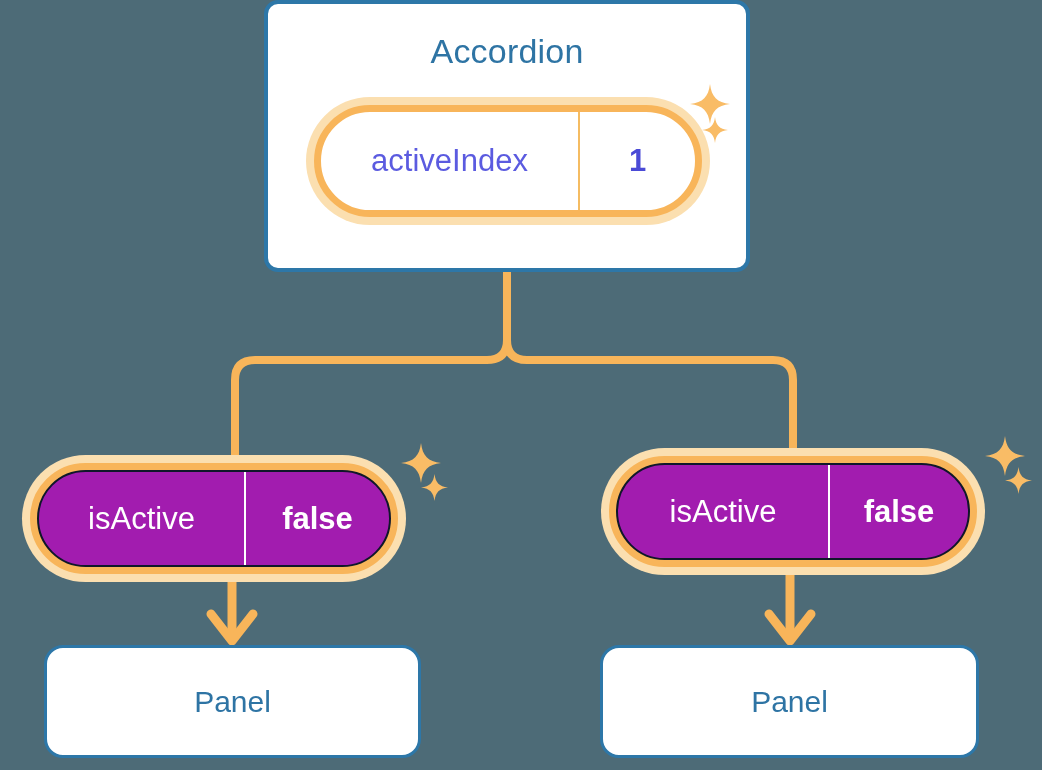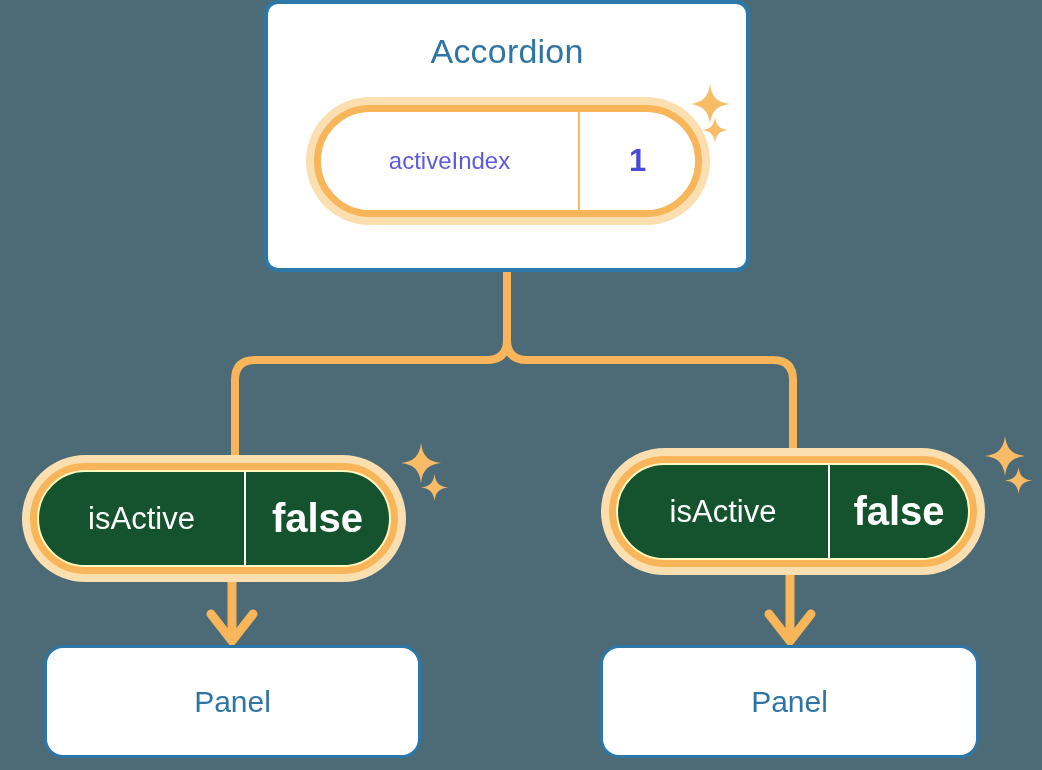--- a/index.html
+++ b/index.html
@@ -108,41 +108,41 @@
     box-sizing: border-box;
   }
 
   
   #pill-active-index-halo { left: 306px; top: 97px;  width: 404px; height: 128px; }
   #pill-active-index-ring { left: 314px; top: 105px; width: 388px; height: 112px; background: #ffffff; }
   #pill-active-index-body { left: 321px; top: 112px; width: 374px; height: 98px; }
   #pill-active-index-body .pill-key {
     width: 259px;
     color: #5b5be0;
-    font-size: 24px;
+    font-size: 31px;
     border-right: 2px solid #f5bc62;
   }
   #pill-active-index-body .pill-val {
     flex: 1;
     color: #4a4ad6;
     font-size: 31px;
     font-weight: bold;
   }
 
   
-  .pill-purple .pill-body { background: #14532d; border: 2px solid #fef9c3; justify-content: center; }
+  .pill-purple .pill-body { background: #a21caf; border: 2px solid #0f172a; justify-content: center; }
   .pill-purple .pill-key {
     color: #ffffff;
     font-size: 31px;
     border-right: 2px solid #ffffff;
   }
   .pill-purple .pill-val {
     flex: 1;
     color: #ffffff;
-    font-size: 40px;
+    font-size: 31px;
     font-weight: bold;
   }
 
   #pill-false-halo { left: 22px;  top: 455px; width: 384px; height: 127px; }
   #pill-false-ring { left: 30px;  top: 463px; width: 368px; height: 111px; background: #f8b55a; }
   #pill-false-body { left: 37px;  top: 470px; width: 354px; height: 97px; }
   #pill-false-body .pill-key { width: 207px; }
 
   #pill-true-halo  { left: 601px; top: 448px; width: 384px; height: 127px; }
   #pill-true-ring  { left: 609px; top: 456px; width: 368px; height: 111px; background: #f8b55a; }

